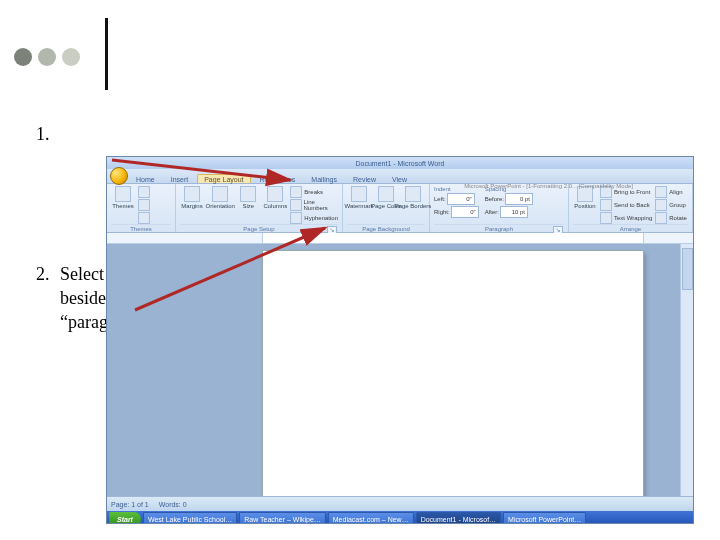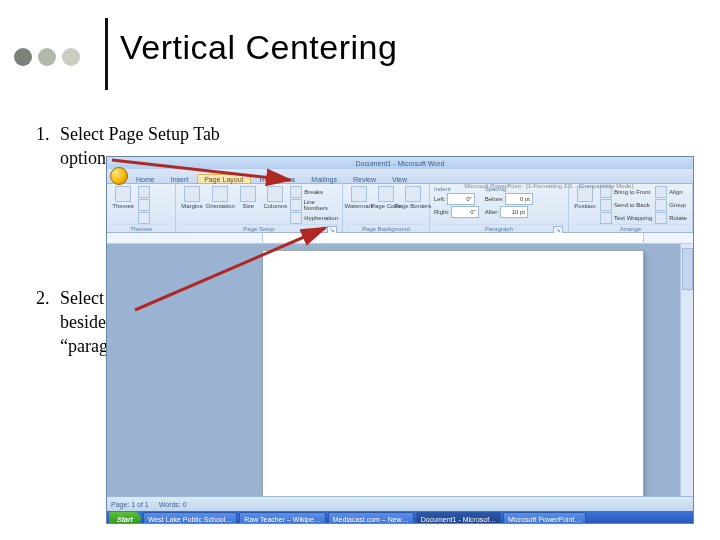--- a/index.html
+++ b/index.html
@@ -222,27 +222,25 @@
 
 <div class="slide">
 
   <div class="title-area">
     <div class="dots">
       <div class="dot d1"></div>
       <div class="dot d2"></div>
       <div class="dot d3"></div>
     </div>
     <div class="vline"></div>
-    <div class="title">Vertical Centering</div>
   </div>
 
   <div class="steps">
     <div class="step">
       <div class="num">1.</div>
-      <div class="txt">Select Page Setup Tab option</div>
     </div>
     <div class="step">
       <div class="num">2.</div>
       <div class="txt">Select the extension box beside the word, “paragraph”.</div>
     </div>
   </div>
 
   <div class="shot">
     <div class="orb"></div>
 

